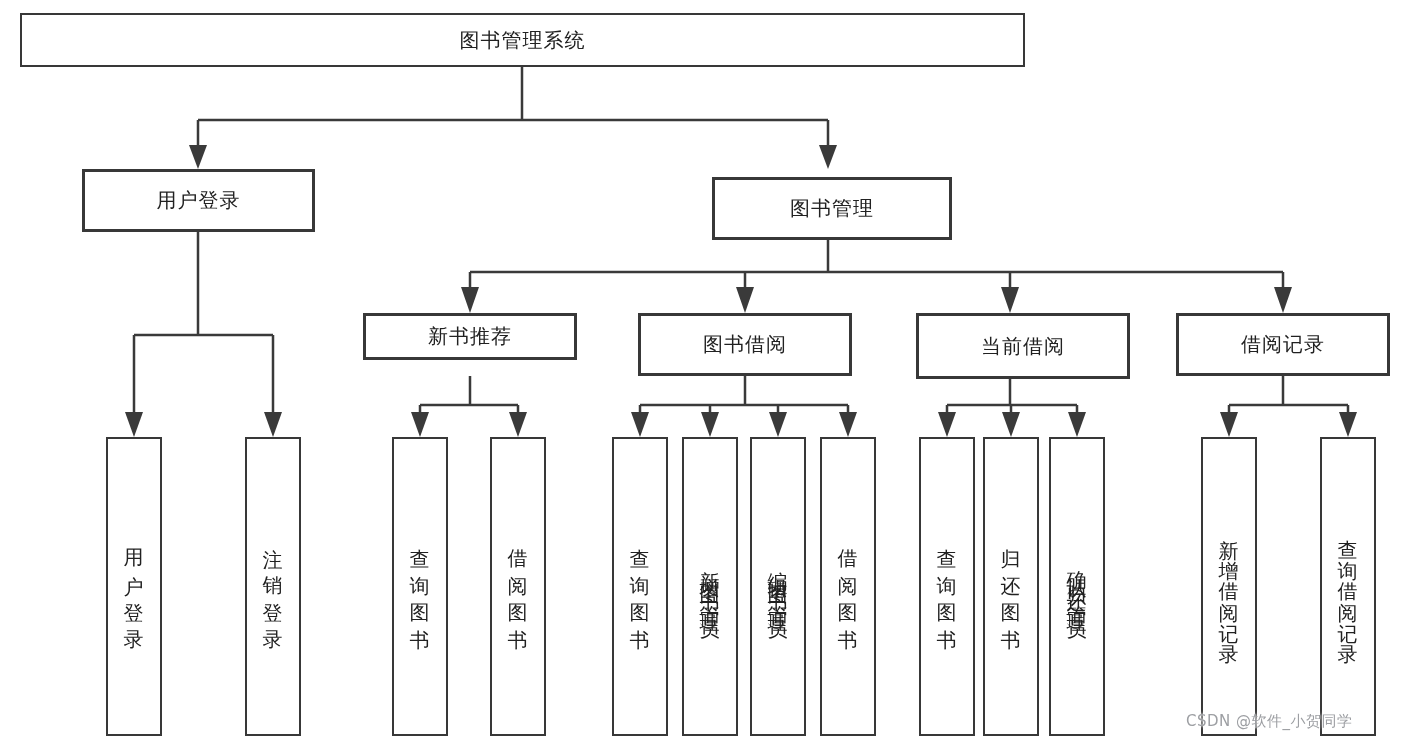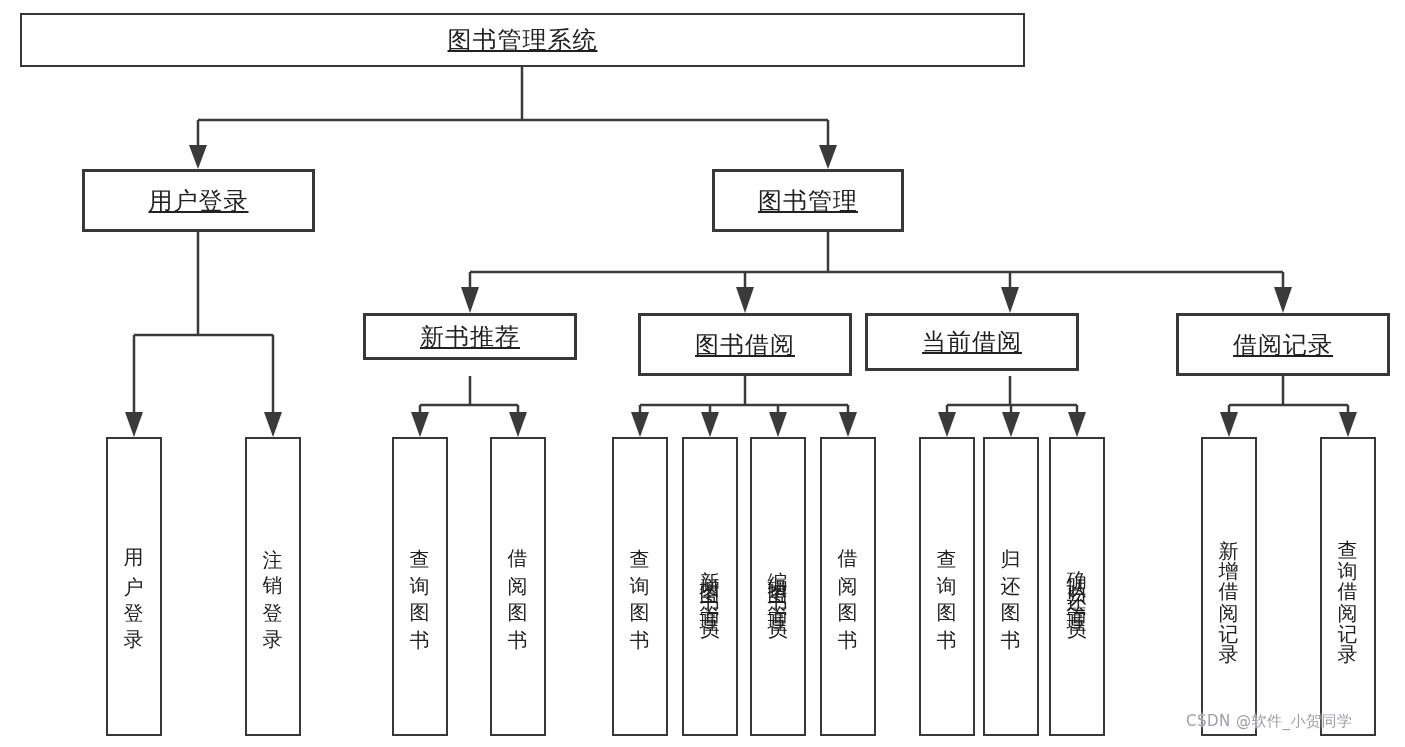--- a/index.html
+++ b/index.html
@@ -23,21 +23,21 @@
   .node{
     position:absolute;
     background:#fff;
     border:3px solid var(--border-color);
     box-sizing:border-box;
     display:flex;align-items:center;justify-content:center;
     color:var(--text-color);
     z-index:2;
   }
   .root-node{border-width:2.5px;}
-  .h-node{font-size:24px;letter-spacing:1px;white-space:nowrap;text-decoration:underline;}
+  .h-node{font-size:20px;letter-spacing:1px;white-space:nowrap;}
   .leaf{border-width:2.5px;}
   .vtext{
     writing-mode:vertical-rl;
     font-size:20px;
     line-height:1.1;
     color:var(--text-color);
     white-space:nowrap;
   }
   .watermark{
     position:absolute;
@@ -98,31 +98,31 @@
     </g>
   </svg>
 
   <div class="node h-node root-node" style="left:20px;top:13px;width:1005px;height:54px;">
     <span>图书管理系统</span>
   </div>
 
   <div class="node h-node" style="left:82px;top:169px;width:233px;height:63px;">
     <span>用户登录</span>
   </div>
-  <div class="node h-node" style="left:712px;top:169px;width:192px;height:63px;">
+  <div class="node h-node" style="left:712px;top:177px;width:240px;height:63px;">
     <span>图书管理</span>
   </div>
 
   <div class="node h-node" style="left:363px;top:313px;width:214px;height:47px;">
     <span>新书推荐</span>
   </div>
   <div class="node h-node" style="left:638px;top:313px;width:214px;height:63px;text-align:center;">
     <span>图书借阅</span>
   </div>
-  <div class="node h-node" style="left:865px;top:313px;width:214px;height:58px;">
+  <div class="node h-node" style="left:916px;top:313px;width:214px;height:66px;">
     <span>当前借阅</span>
   </div>
   <div class="node h-node" style="left:1176px;top:313px;width:214px;height:63px;">
     <span>借阅记录</span>
   </div>
 
   <div class="node leaf" style="left:106px;top:437px;width:56px;height:299px;">
     <span class="vtext" style="letter-spacing: 27px;">用户登录</span>
   </div>
   <div class="node leaf" style="left:245px;top:437px;width:56px;height:299px;">

